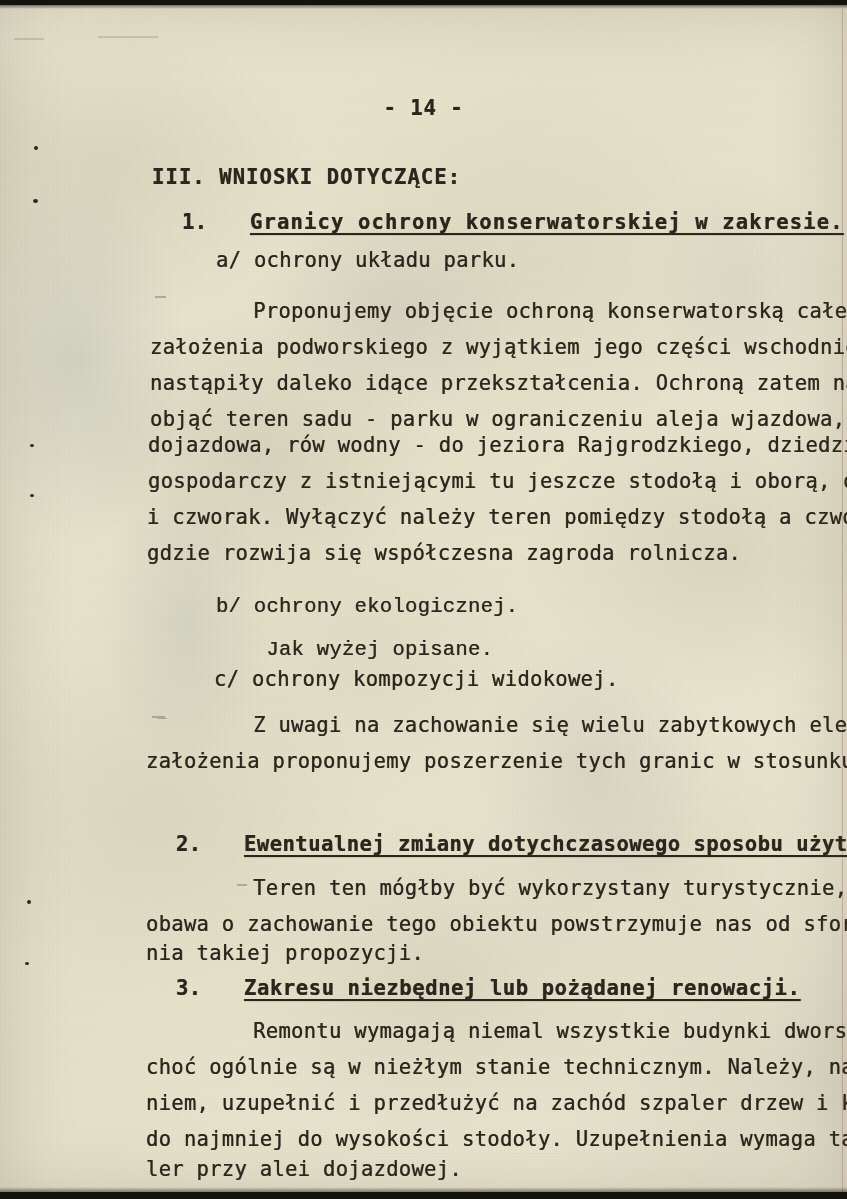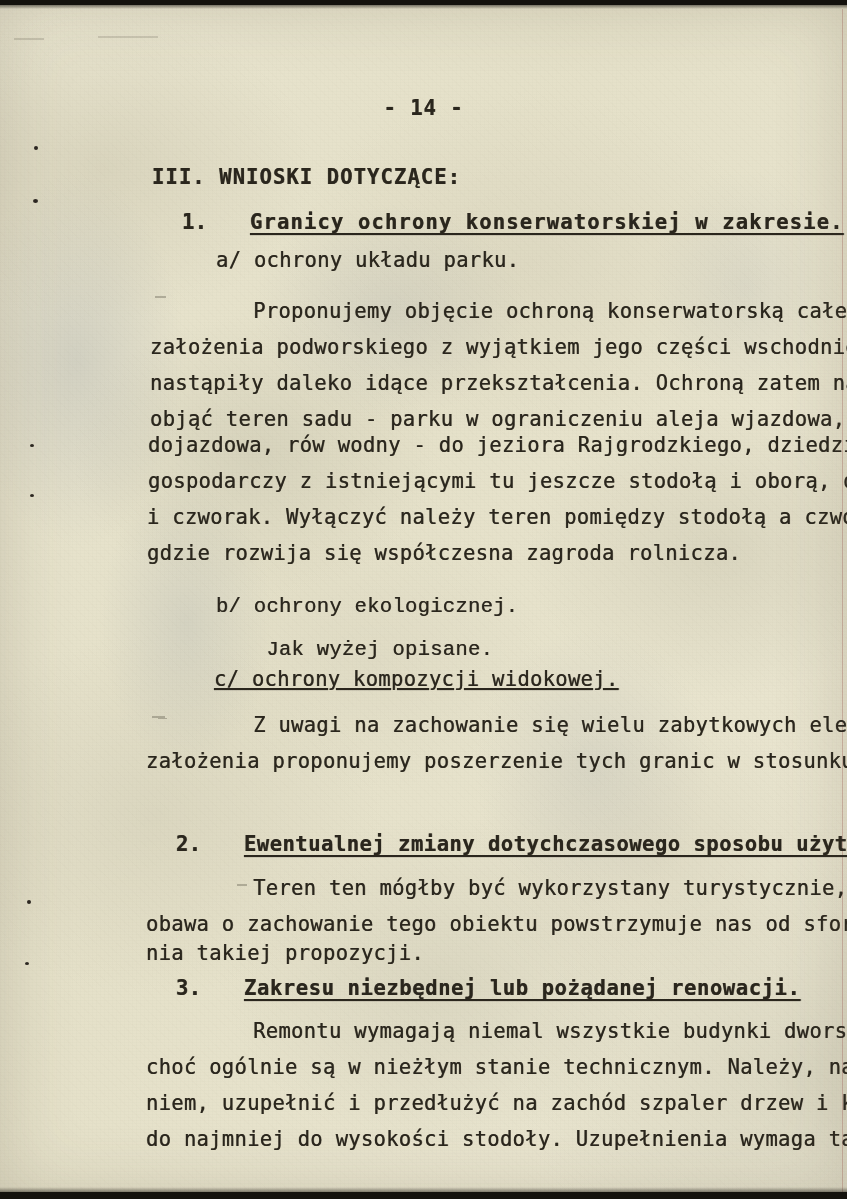--- a/index.html
+++ b/index.html
@@ -187,39 +187,40 @@
     <div class="line" style="left:150px; top:371px;">nastąpiły daleko idące przekształcenia. Ochroną zatem należy</div>
     <div class="line" style="left:150px; top:407px;">objąć teren sadu - parku w ograniczeniu aleja wjazdowa, droga</div>
     <div class="line" style="left:148px; top:433px;">dojazdowa, rów wodny - do jeziora Rajgrodzkiego, dziedziniec</div>
     <div class="line" style="left:148px; top:469px;">gospodarczy z istniejącymi tu jeszcze stodołą i oborą, dwór</div>
     <div class="line" style="left:147px; top:505px;">i czworak. Wyłączyć należy teren pomiędzy stodołą a czworakiem,</div>
     <div class="line" style="left:147px; top:541px;">gdzie rozwija się współczesna zagroda rolnicza.</div>
 
     <div class="line" style="left:216px; top:595px;font-family:Liberation Mono, monospace;">b/ ochrony ekologicznej.</div>
     <div class="line" style="left:216px; top:638px;font-family:Liberation Mono, monospace;">    Jak wyżej opisane.</div>
 
-    <div class="line" style="left:214px; top:667px;text-decoration:underline;">c/ ochrony kompozycji widokowej.</div>
+    <div class="line" style="left:214px; top:667px;">c/ ochrony kompozycji widokowej.</div>
 
     <div class="line" style="left:152px; top:713px;">        Z uwagi na zachowanie się wielu zabytkowych elementów</div>
     <div class="line" style="left:146px; top:749px;">założenia proponujemy poszerzenie tych granic w stosunku do gra-</div>
 
     <div class="line bold" style="left:176px; top:832px;">2.</div>
     <div class="line bold u" style="left:206px; top:832px; letter-spacing:0.5px;">Ewentualnej zmiany dotychczasowego sposobu użytkowania.</div>
 
     <div class="line" style="left:152px; top:876px;">        Teren ten mógłby być wykorzystany turystycznie, lecz</div>
     <div class="line" style="left:146px; top:912px;">obawa o zachowanie tego obiektu powstrzymuje nas od sformułowa-</div>
     <div class="line" style="left:146px; top:941px;">nia takiej propozycji.</div>
 
     <div class="line bold" style="left:176px; top:976px;">3.</div>
     <div class="line bold u" style="left:206px; top:976px; letter-spacing:0.6px;">Zakresu niezbędnej lub pożądanej renowacji.</div>
 
     <div class="line" style="left:152px; top:1019px;">        Remontu wymagają niemal wszystkie budynki dworskie,</div>
     <div class="line" style="left:146px; top:1055px;">choć ogólnie są w nieżłym stanie technicznym. Należy, naszym zda-</div>
     <div class="line" style="left:146px; top:1091px;">niem, uzupełnić i przedłużyć na zachód szpaler drzew i krzewów</div>
     <div class="line" style="left:146px; top:1127px;">do najmniej do wysokości stodoły. Uzupełnienia wymaga także szpa-</div>
+    <div class="line" style="left:146px; top:1157px;">ler przy alei dojazdowej.</div>
 
   </div>
 
   <div id="vignette"></div>
   <div class="scan-band" id="band-top"></div>
   <div id="band-top-fade"></div>
   <div class="scan-band" id="band-bottom"></div>
   <div id="band-bottom-fade"></div>
 
 </div>

